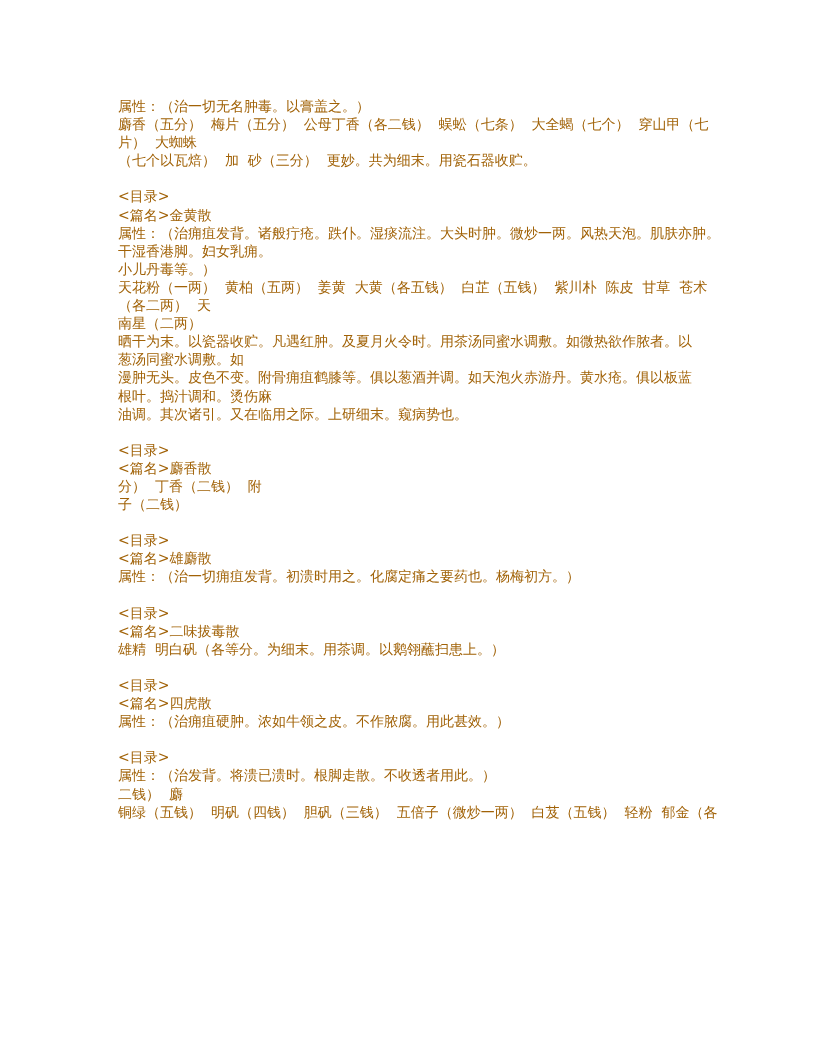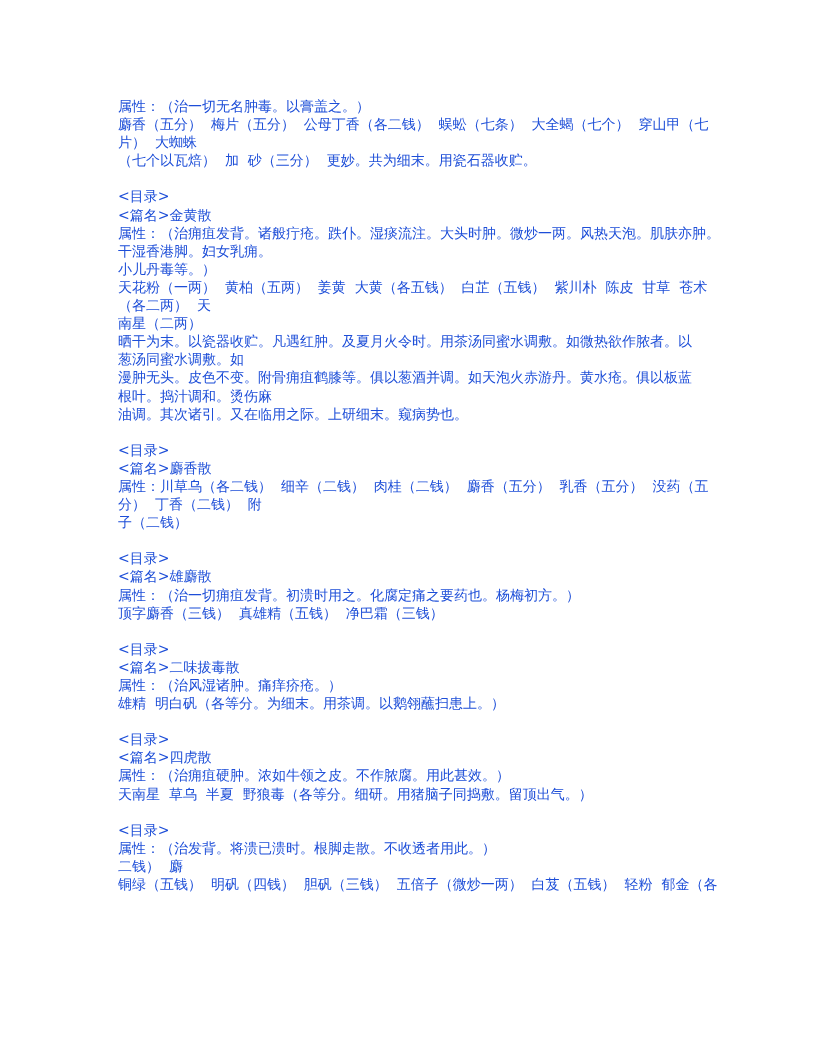--- a/index.html
+++ b/index.html
@@ -5,21 +5,21 @@
   html, body { margin: 0; padding: 0; background: #ffffff; }
   body { width: 816px; height: 1056px; position: relative; overflow: hidden; }
   .page {
     position: absolute;
     left: 118px;
     top: 97px;
     width: 590px;
     font-family: "DejaVu Serif", "Liberation Serif", serif;
     font-size: 14px;
     line-height: 18.1px;
-    color: #1d4ed8;
+    color: #a16207;
   }
   .line { white-space: pre; height: 18.1px; overflow: visible; }
   .blank { height: 18.1px; }
 </style>
 </head>
 <body>
 
 <div class="page">
 
   <div>
@@ -43,47 +43,43 @@
     <div class="line">葱汤同蜜水调敷。如</div>
     <div class="line">漫肿无头。皮色不变。附骨痈疽鹤膝等。俱以葱酒并调。如天泡火赤游丹。黄水疮。俱以板蓝</div>
     <div class="line">根叶。捣汁调和。烫伤麻</div>
     <div class="line">油调。其次诸引。又在临用之际。上研细末。窥病势也。</div>
   </div>
   <div class="blank"></div>
 
   <div>
     <div class="line">&lt;目录&gt;</div>
     <div class="line">&lt;篇名&gt;麝香散</div>
-    <div class="line">属性：川草乌（各二钱）  细辛（二钱）  肉桂（二钱）  麝香（五分）  乳香（五分）  没药（五</div>
     <div class="line">分）  丁香（二钱）  附</div>
     <div class="line">子（二钱）</div>
   </div>
   <div class="blank"></div>
 
   <div>
     <div class="line">&lt;目录&gt;</div>
     <div class="line">&lt;篇名&gt;雄麝散</div>
     <div class="line">属性：（治一切痈疽发背。初溃时用之。化腐定痛之要药也。杨梅初方。）</div>
-    <div class="line">顶字麝香（三钱）  真雄精（五钱）  净巴霜（三钱）</div>
   </div>
   <div class="blank"></div>
 
   <div>
     <div class="line">&lt;目录&gt;</div>
     <div class="line">&lt;篇名&gt;二味拔毒散</div>
-    <div class="line">属性：（治风湿诸肿。痛痒疥疮。）</div>
     <div class="line">雄精  明白矾（各等分。为细末。用茶调。以鹅翎蘸扫患上。）</div>
   </div>
   <div class="blank"></div>
 
   <div>
     <div class="line">&lt;目录&gt;</div>
     <div class="line">&lt;篇名&gt;四虎散</div>
     <div class="line">属性：（治痈疽硬肿。浓如牛领之皮。不作脓腐。用此甚效。）</div>
-    <div class="line">天南星  草乌  半夏  野狼毒（各等分。细研。用猪脑子同捣敷。留顶出气。）</div>
   </div>
   <div class="blank"></div>
 
   <div>
     <div class="line">&lt;目录&gt;</div>
     <div class="line">属性：（治发背。将溃已溃时。根脚走散。不收透者用此。）</div>
     <div class="line">二钱）  麝</div>
     <div class="line">铜绿（五钱）  明矾（四钱）  胆矾（三钱）  五倍子（微炒一两）  白芨（五钱）  轻粉  郁金（各</div>
   </div>
 

